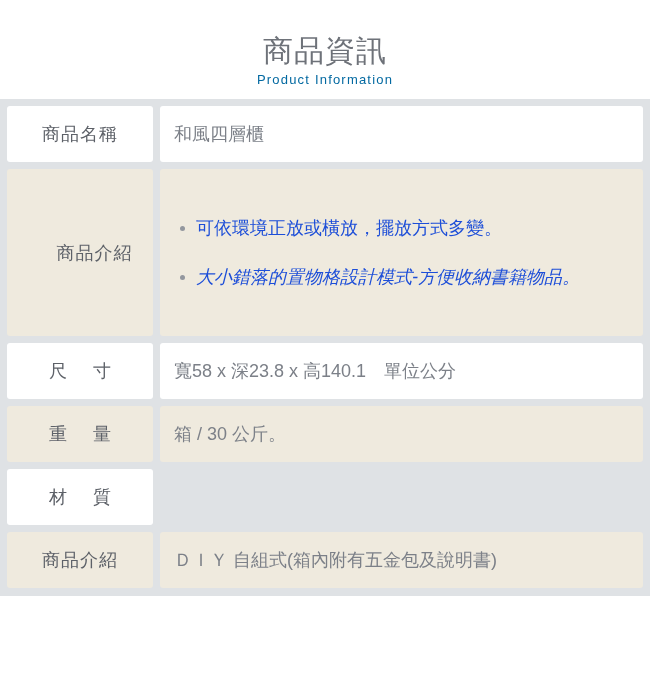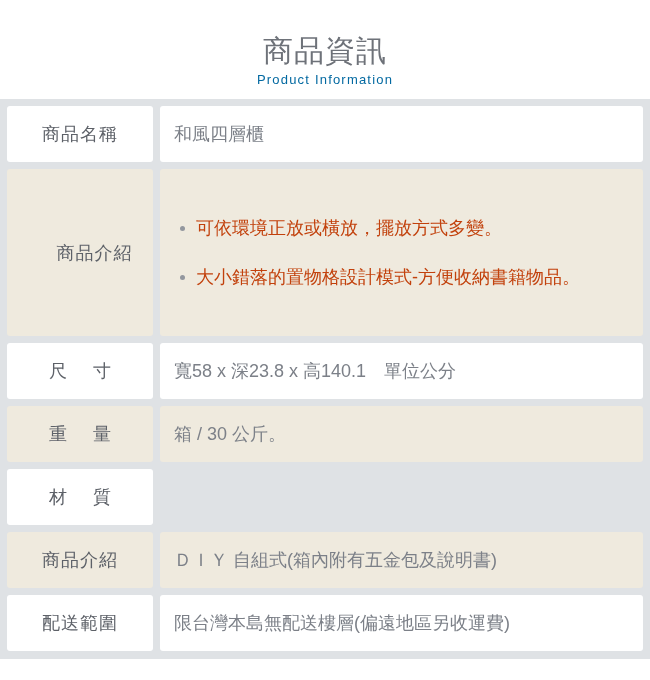--- a/index.html
+++ b/index.html
@@ -112,24 +112,25 @@
     margin: 0;
     padding: 0;
     width: 100%;
   }
   .bullet-item {
     position: relative;
     padding-left: 18px;
     margin-bottom: 22px;
     font-size: 18px;
     line-height: 27px;
-    color: #c2410c;
+    color: #1d4ed8;
   }
   .bullet-item:last-child {
     margin-bottom: 0;
+    font-style: italic;
   }
   .bullet-dot {
     position: absolute;
     left: 2px;
     top: 11px;
     width: 5px;
     height: 5px;
     border-radius: 50%;
     background: #93979e;
   }
@@ -176,19 +177,15 @@
         <div class="cell cell-label label-spaced">重量</div>
         <div class="cell cell-value">箱 / 30 公斤。</div>
       </div>
       <div class="spec-row h-std tint-white">
         <div class="cell cell-label label-spaced">材質</div>
       </div>
       <div class="spec-row h-std tint-beige">
         <div class="cell cell-label label-tight">商品介紹</div>
         <div class="cell cell-value">ＤＩＹ 自組式(箱內附有五金包及說明書)</div>
       </div>
-      <div class="spec-row h-std tint-white">
-        <div class="cell cell-label label-tight">配送範圍</div>
-        <div class="cell cell-value">限台灣本島無配送樓層(偏遠地區另收運費)</div>
-      </div>
     </div>
 
 </div>
 
 </body></html>

